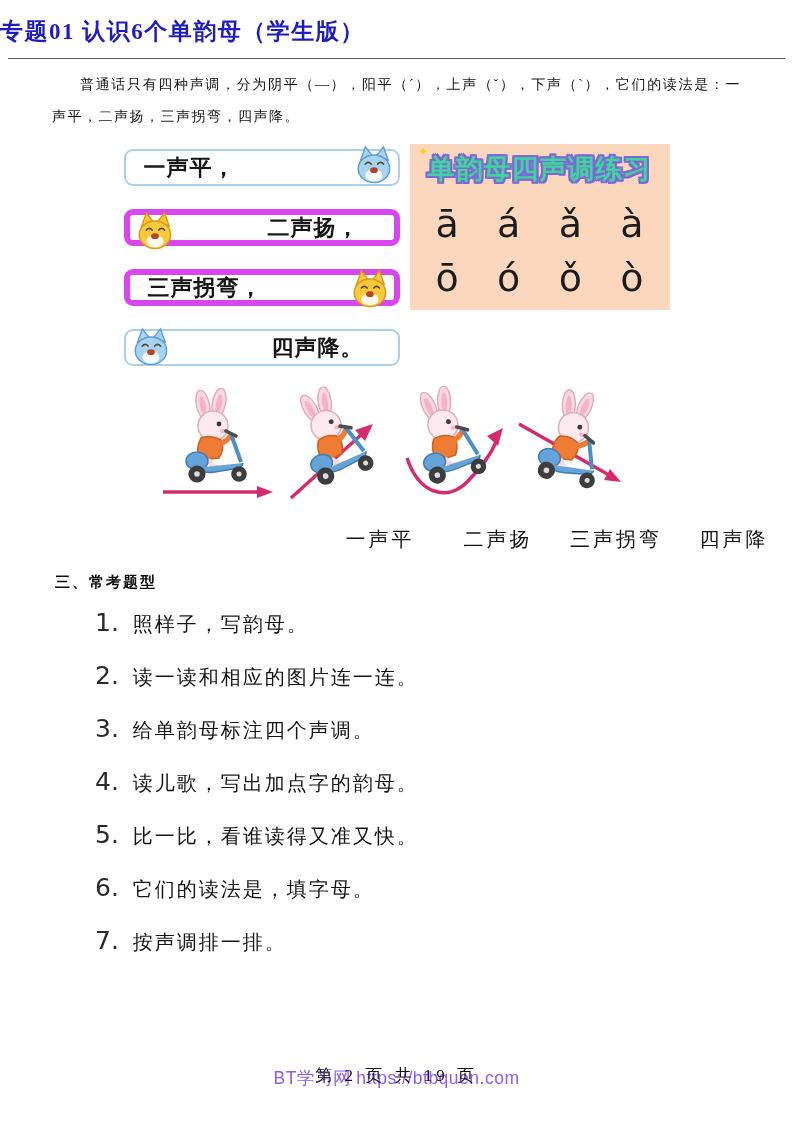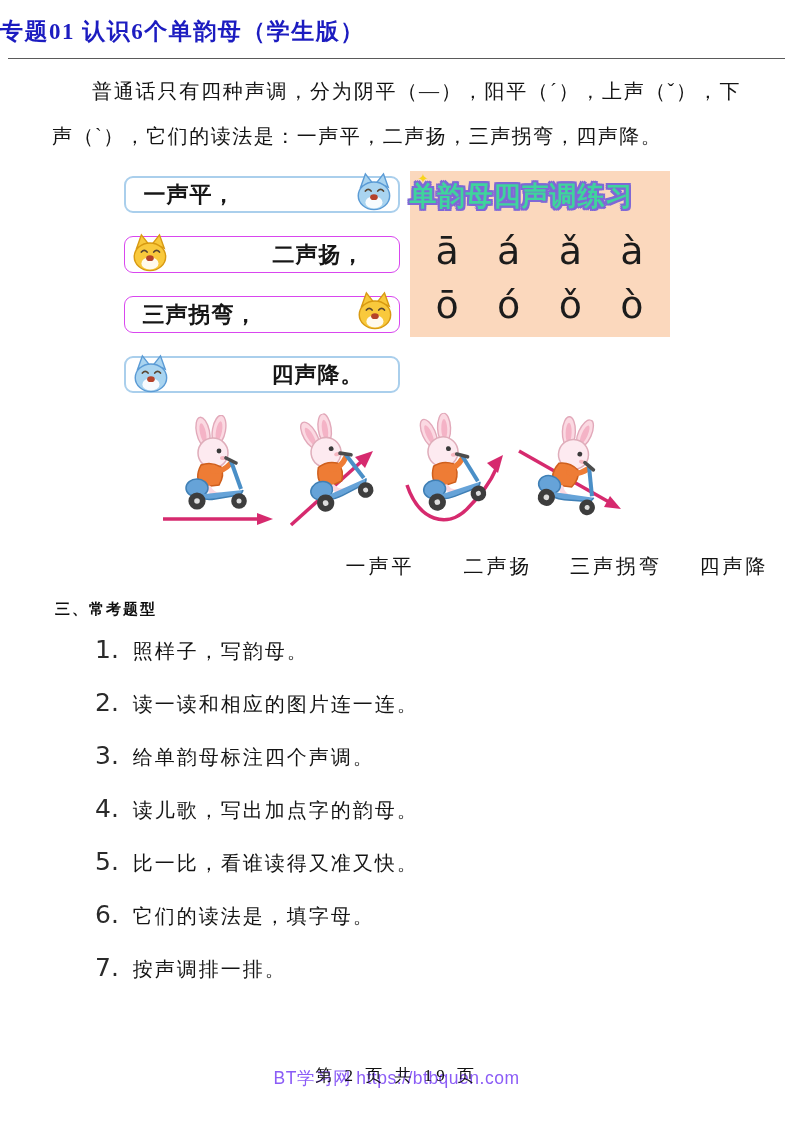--- a/index.html
+++ b/index.html
@@ -15,50 +15,51 @@
     font-size:23px; font-weight:bold; letter-spacing:1.5px;
     color:#1c1cc0;
   }
   .rule {
     border:none; border-top:1.6px solid #5a5a5a;
     margin:11px 8px 0 8px;
   }
   
   .intro {
     margin:10px 52px 0 52px;
-    font-size:20px; line-height:2.25; letter-spacing:1.5px;
+    font-size:14px; line-height:2.25; letter-spacing:1.5px;
     text-indent:2em; text-align:justify; color:#141414;
   }
   
   .figures-row {
     display:flex; justify-content:center; align-items:flex-start;
     gap:10px; margin-top:12px;
   }
   .banners-col { width:276px; display:flex; flex-direction:column; gap:23px; padding-top:5px; }
   .banner {
     position:relative; height:37px; background:#fff;
     border-radius:9px; display:flex; align-items:center;
     font-family:"Liberation Sans", sans-serif;
     font-weight:bold; font-size:22px; color:#161616; letter-spacing:1px;
   }
   .banner.border-blue   { border:2px solid #aacfec; }
-  .banner.border-yellow { border:1px solid #d946ef; }
+  .banner.border-yellow { border:6px solid #d946ef; }
   .banner .txt-left  { padding-left:18px; }
   .banner .txt-right { margin-left:auto; padding-right:34px; }
   .cat { position:absolute; width:42px; height:40px; }
   .cat.pos-right { right:4px; top:-7px; }
   .cat.pos-left  { left:3px;  top:-5px; }
   .cat-blue   { --cat-body:#a9d4f0; --cat-line:#5b9bd5; }
   .cat-yellow { --cat-body:#f9c93c; --cat-line:#d89a12; }
   
   .practice-box {
     position:relative; width:260px; height:166px;
     background:#fbd8bd; padding-top:7px;
   }
   .practice-title {
+    text-align:center;
     font-family:"Liberation Sans", sans-serif;
     font-size:27px; font-weight:bold; letter-spacing:1px;
     color:#3fd49c;
     text-shadow:-2px 0 #7f68d6, 2px 0 #7f68d6, 0 -2px #7f68d6, 0 2px #7f68d6,
                  2px 2px #7f68d6, -2px -2px #7f68d6, 2px -2px #7f68d6, -2px 2px #7f68d6;
   }
   .sparkle { position:absolute; left:8px; top:0px; color:#f7d41e; font-size:13px; }
   .pinyin-row {
     display:flex; justify-content:space-between; padding:0 26px;
     font-family:"DejaVu Sans", sans-serif;

